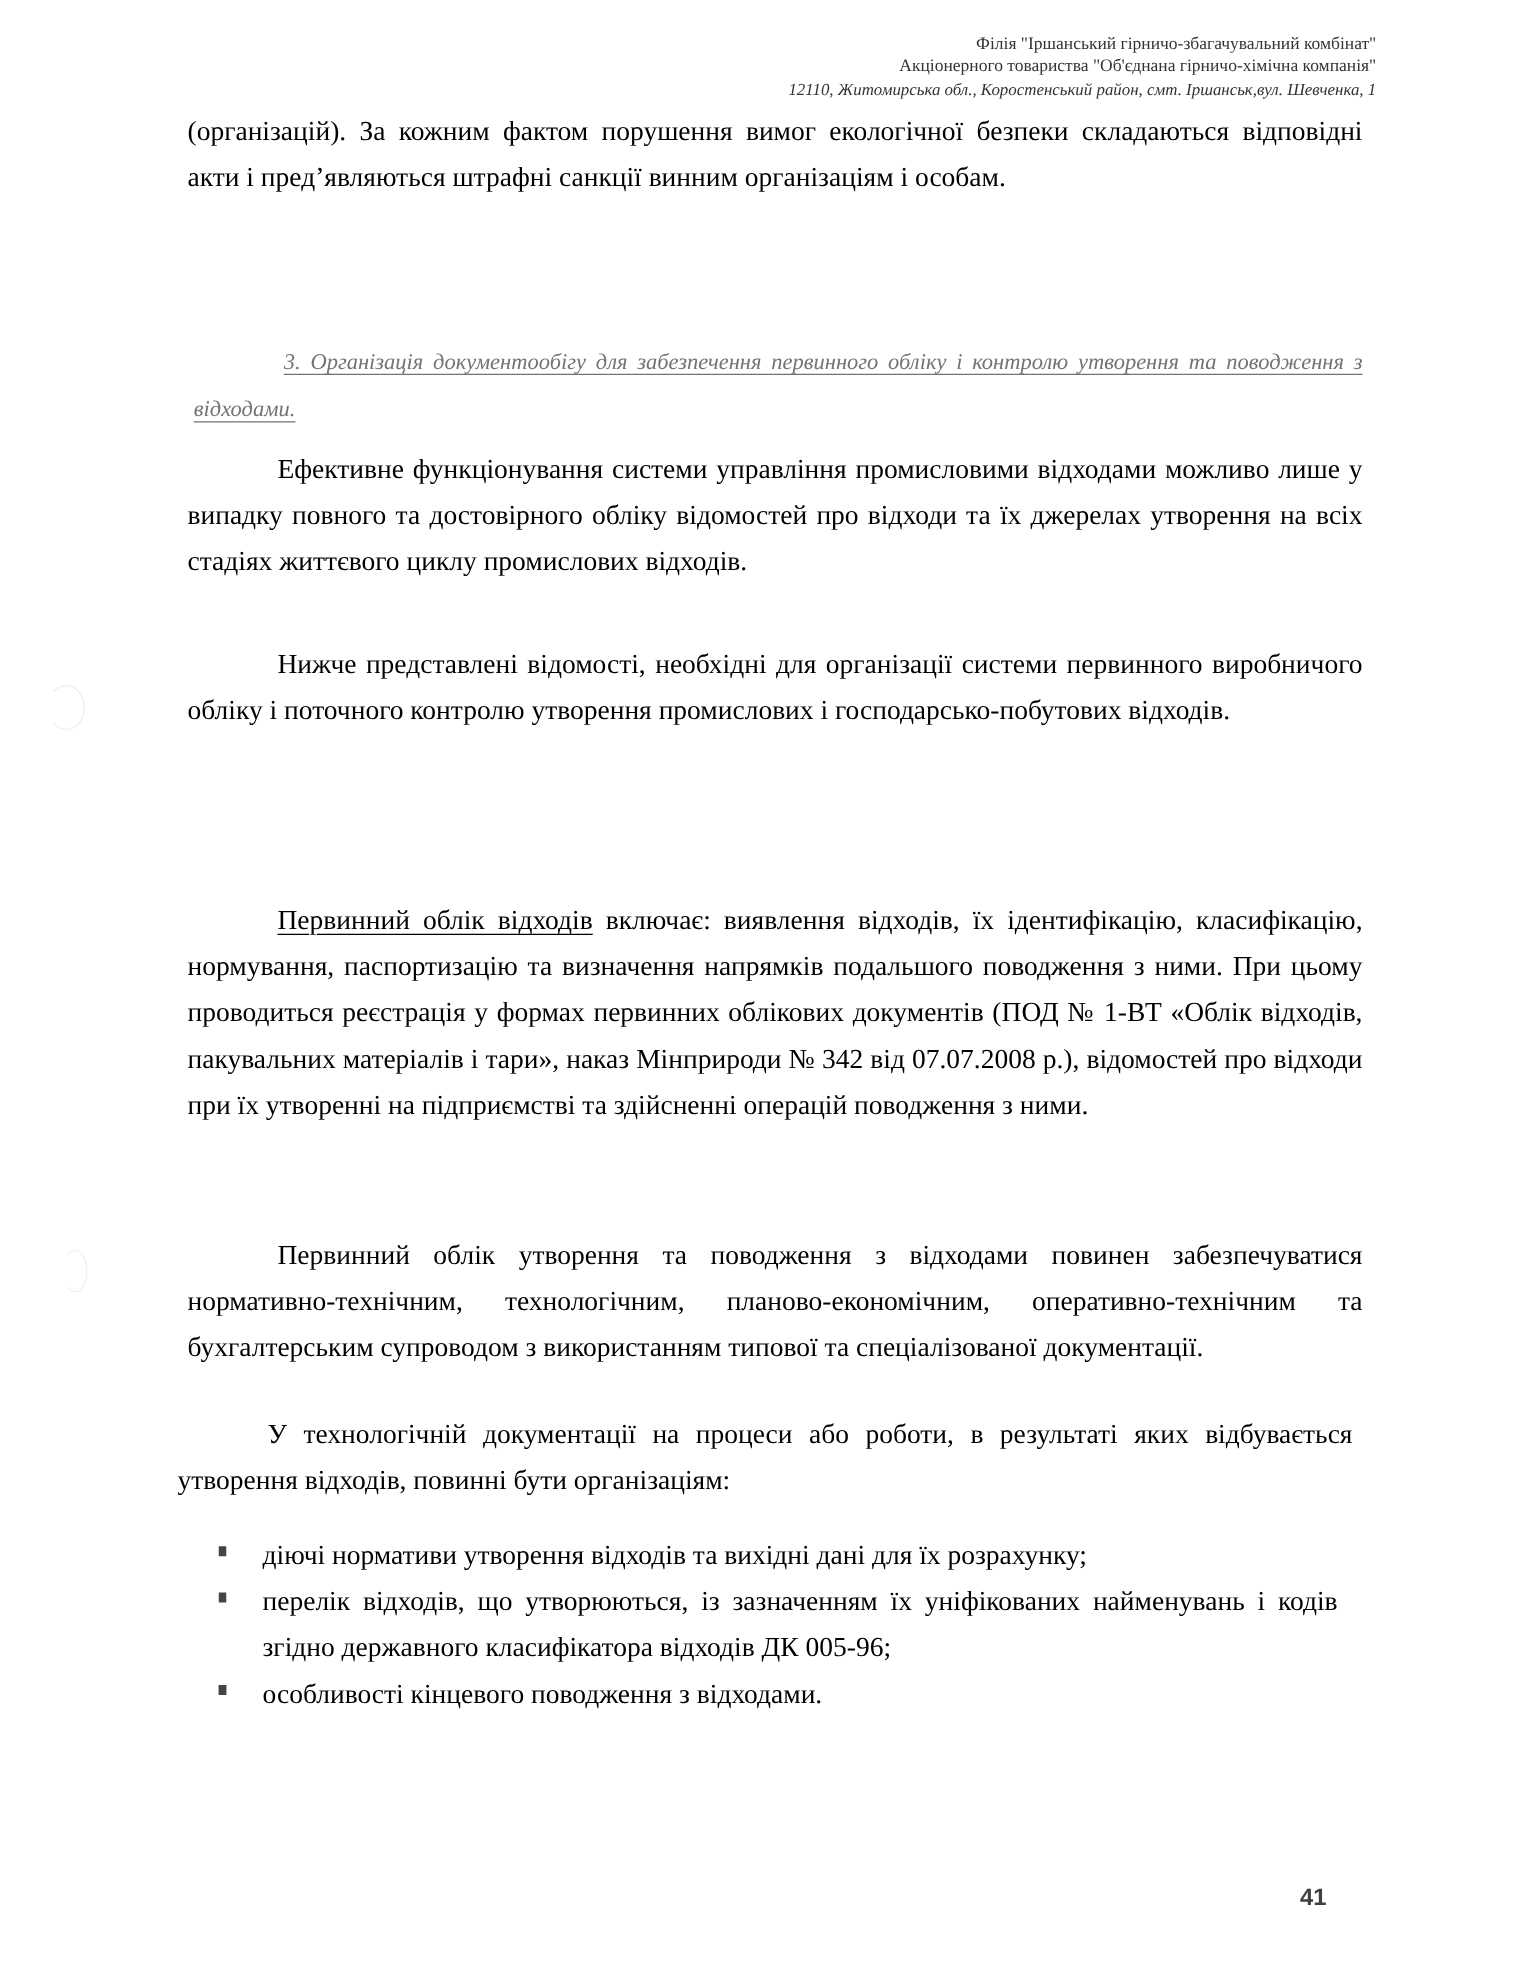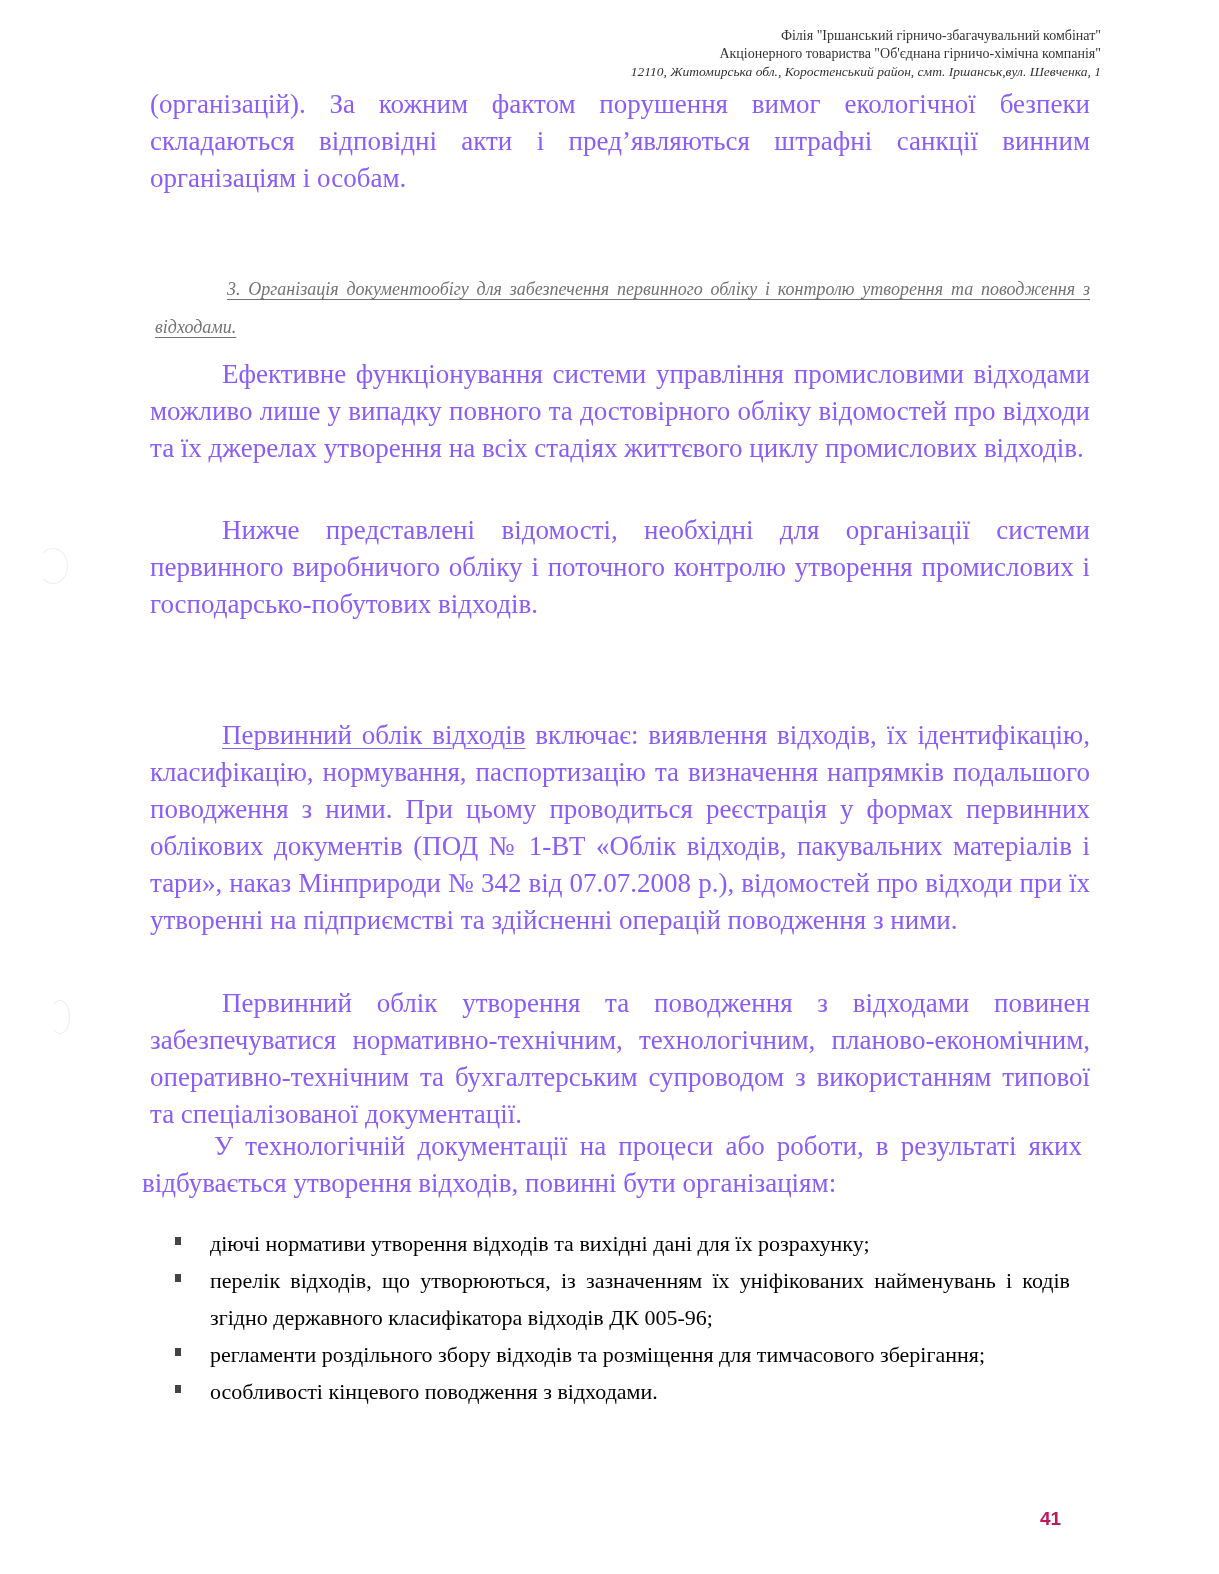--- a/index.html
+++ b/index.html
@@ -10,22 +10,22 @@
   }
   .header {
     position: absolute; right: 118px; top: 27px; text-align: right;
     font-size: 14px; line-height: 18px; color: #333;
   }
   .header .line { display: block; white-space: nowrap; }
   .header .addr { font-style: italic; font-size: 13.5px; }
 
   .para {
     position: absolute; left: 150px; width: 940px;
-    font-size: 27px; line-height: 37px; text-align: justify;
-    color: #8b5cf6;
+    font-size: 22px; line-height: 37px; text-align: justify;
+    color: #000000;
   }
   .indent { text-indent: 72px; }
   .heading {
     position: absolute; left: 155px; width: 935px;
     font-size: 18px; line-height: 38px; font-style: italic;
     text-align: justify; color: #737373;
   }
   .heading span { text-decoration: underline; text-decoration-thickness: 1px; text-underline-offset: 4px; }
   .ul { text-decoration: underline; text-decoration-thickness: 1px; text-underline-offset: 4px; }
 
@@ -35,21 +35,21 @@
     font-size: 22px; line-height: 37px; text-align: justify; color: #000000;
     margin-bottom: 0;
   }
   .bullets li .bullet {
     position: absolute; left: 5px; top: 12px; width: 6px; height: 8px;
     background: #444;
   }
   .page-num {
     position: absolute; left: 1040px; top: 1508px;
     font-family: "Liberation Sans", "DejaVu Sans", sans-serif;
-    font-size: 19px; font-weight: bold; color: #be185d;
+    font-size: 19px; font-weight: bold; color: #404040;
   }
   .hole {
     position: absolute; border-radius: 50%;
     border: 1px solid #eeeeee; border-left-color: transparent;
   }
 </style>
 </head>
 <body>
 
 <div class="hole" style="left:38px;top:548px;width:28px;height:34px;"></div>
@@ -75,17 +75,17 @@
   <span class="ul">Первинний облік відходів</span><span> включає: виявлення відходів, їх ідентифікацію, класифікацію, нормування, паспортизацію та визначення напрямків подальшого поводження з ними. При цьому проводиться реєстрація у формах первинних облікових документів (ПОД № 1-ВТ «Облік відходів, пакувальних матеріалів і тари», наказ Мінприроди № 342 від 07.07.2008 р.), відомостей про відходи при їх утворенні на підприємстві та здійсненні операцій поводження з ними.</span>
 </p>
 
 <p class="para indent" style="top:985px;margin:0;">Первинний облік утворення та поводження з відходами повинен забезпечуватися нормативно-технічним, технологічним, планово-економічним, оперативно-технічним та бухгалтерським супроводом з використанням типової та спеціалізованої документації.</p>
 
 <p class="para indent" style="top:1128px;margin:0;left:142px;">У технологічній документації на процеси або роботи, в результаті яких відбувається утворення відходів, повинні бути організаціям:</p>
 
 <ul class="bullets" style="top:1225px;">
   <li><span class="bullet"></span><span>діючі нормативи утворення відходів та вихідні дані для їх розрахунку;</span></li>
   <li><span class="bullet"></span><span>перелік відходів, що утворюються, із зазначенням їх уніфікованих найменувань і кодів згідно державного класифікатора відходів ДК 005-96;</span></li>
-  <li><span class="bullet"></span><span>регламенти роздільного збору відходів та розміщення для тимчасового зберігання;</span></li>
+  <li><span class="bullet"></span></li>
   <li><span class="bullet"></span><span>особливості кінцевого поводження з відходами.</span></li>
 </ul>
 
 <div class="page-num">41</div>
 
 </body></html>

